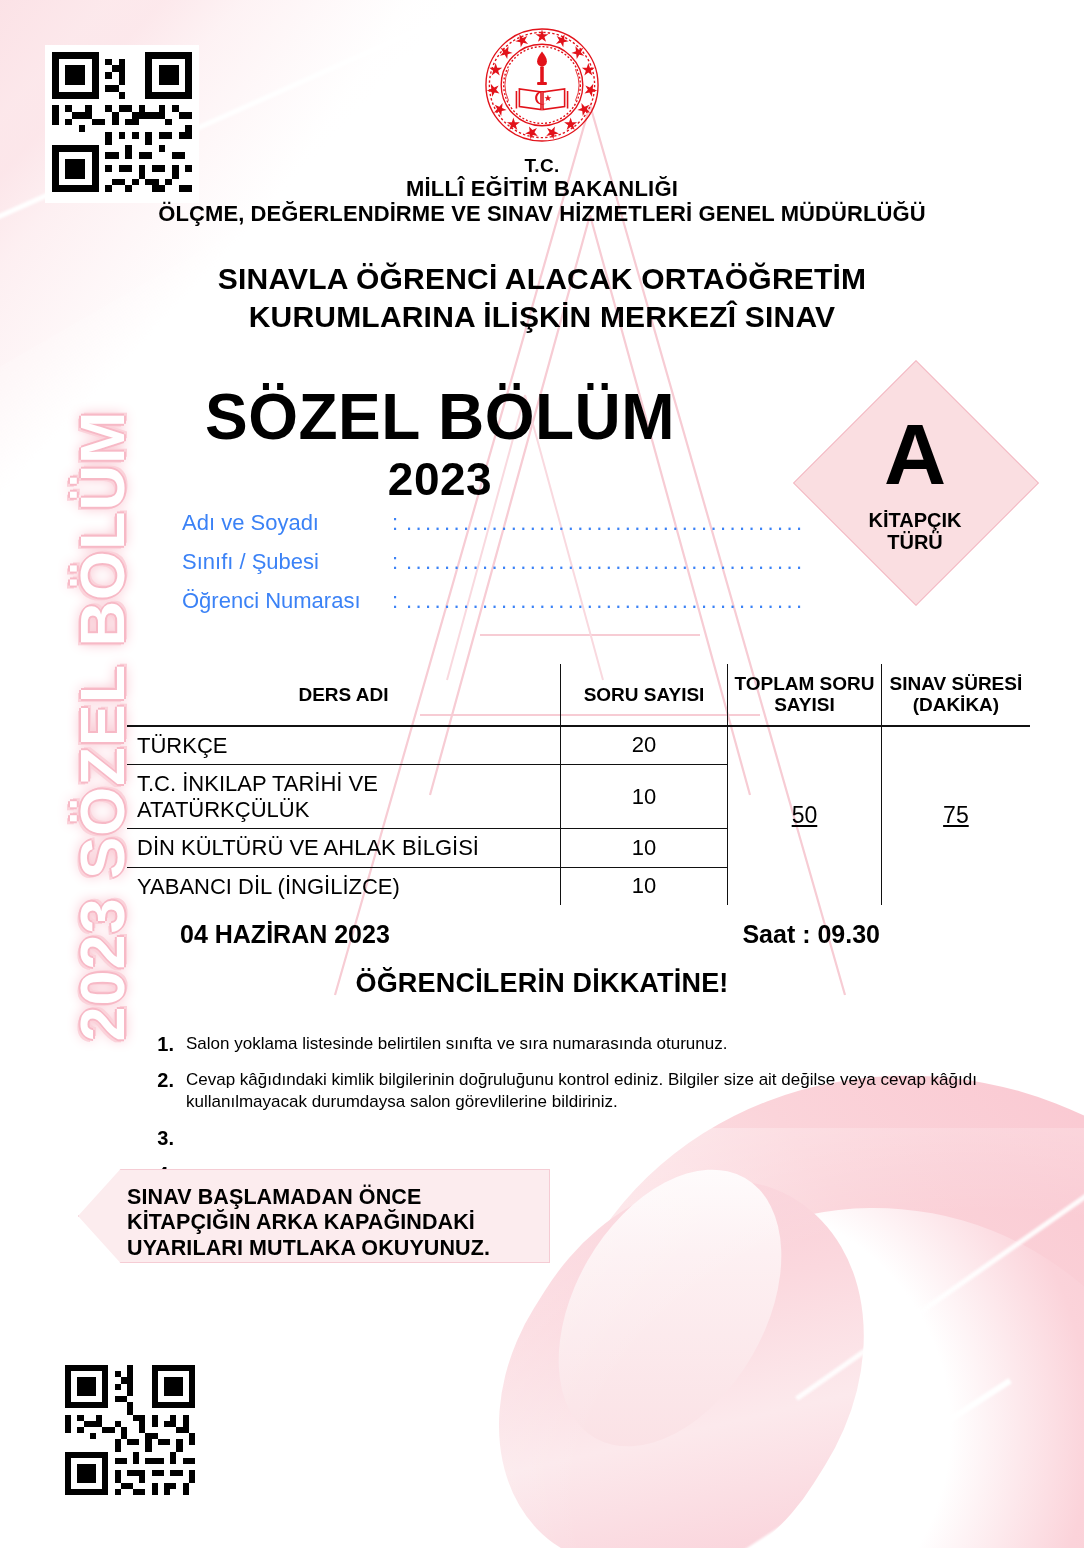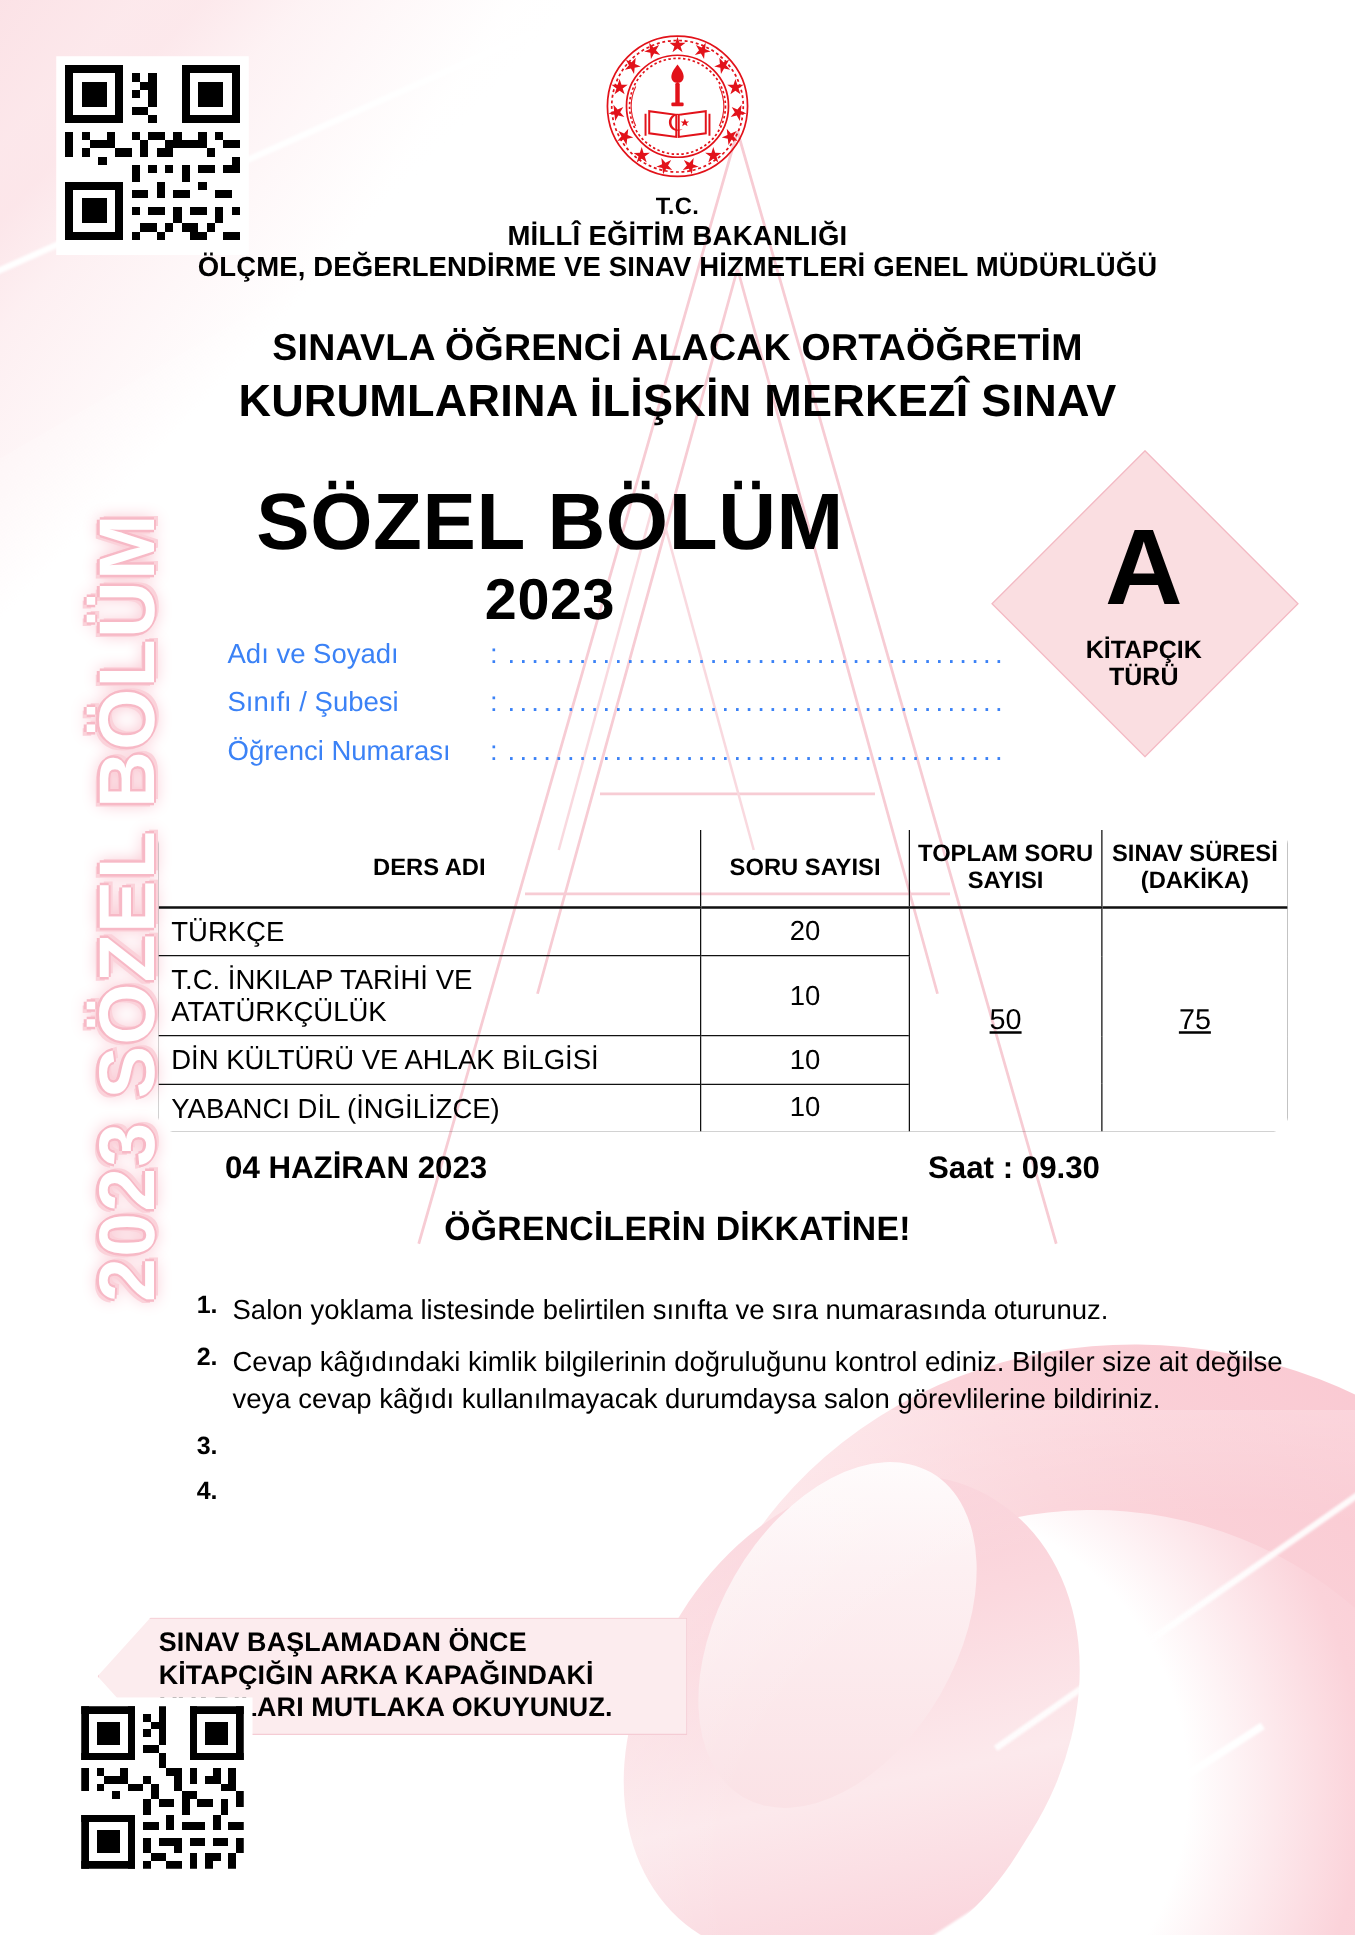--- a/index.html
+++ b/index.html
@@ -75,21 +75,21 @@
   .qr-bot{left:58px;top:1358px;}
 
   .logo{position:absolute;left:50%;top:26px;transform:translateX(-50%);}
 
   .hdr{position:absolute;left:0;right:0;text-align:center;font-weight:bold;color:#000;}
   .hdr-tc{top:155px;font-size:19px;letter-spacing:.3px;}
   .hdr-meb{top:176px;font-size:22px;letter-spacing:.2px;}
   .hdr-gm{top:201px;font-size:22px;letter-spacing:.1px;}
 
   .exam-l1{top:262px;font-size:30px;letter-spacing:.2px;}
-  .exam-l2{top:300px;font-size:36px;letter-spacing:.2px;}
+  .exam-l2{top:300px;font-size:30px;letter-spacing:.2px;}
 
   .bigtitle{position:absolute;left:0;width:880px;text-align:center;font-weight:bold;color:#000;}
   .bt-1{top:380px;font-size:64px;letter-spacing:.5px;}
   .bt-2{top:452px;font-size:46px;letter-spacing:.5px;}
 
   
   .badge-wrap{position:absolute;left:795px;top:362px;width:240px;height:240px;}
   .badge-glow{position:absolute;left:8px;top:8px;width:168px;height:168px;
     background:#ffffff;transform:rotate(45deg);margin:26px;filter:blur(7px);}
   .badge{position:absolute;left:34px;top:34px;width:172px;height:172px;
@@ -124,27 +124,27 @@
   
   .dateline{position:absolute;left:180px;top:920px;width:700px;display:flex;gap:86px;
     font-size:25px;font-weight:bold;color:#000;justify-content:space-between;}
   .attention{position:absolute;left:0;right:0;top:968px;text-align:center;
     font-size:27px;font-weight:bold;color:#000;letter-spacing:.2px;}
 
   
   .instr{position:absolute;left:140px;top:1033px;width:905px;}
   .ins-item{display:flex;margin-bottom:13px;}
   .ins-num{width:34px;flex:0 0 34px;font-size:20px;font-weight:bold;color:#000;text-align:right;padding-right:12px;}
-  .ins-txt{font-size:22px;line-height:1.32;color:#000;}
-
-  
-  .warn{position:absolute;left:78px;top:1294px;width:470px;height:92px;
+  .ins-txt{font-size:17px;line-height:1.32;color:#000;}
+
+  
+  .warn{position:absolute;left:78px;top:1169px;width:470px;height:92px;
     background:#fcecee;border:1px solid #f5ccd4;
     clip-path:polygon(9% 0,100% 0,100% 100%,9% 100%,0 50%);
-    display:flex;align-items:center;}
+    display:flex;align-items:flex-end;}
   .warn-txt{padding-left:48px;font-size:21.5px;font-weight:bold;line-height:1.2;color:#000;letter-spacing:.1px;}
 </style>
 </head>
 <body>
 
 <div class="page">
 
   <div class="bg">
     <div class="corner-sweep"></div>
     <div class="corner-sweep2"></div>

